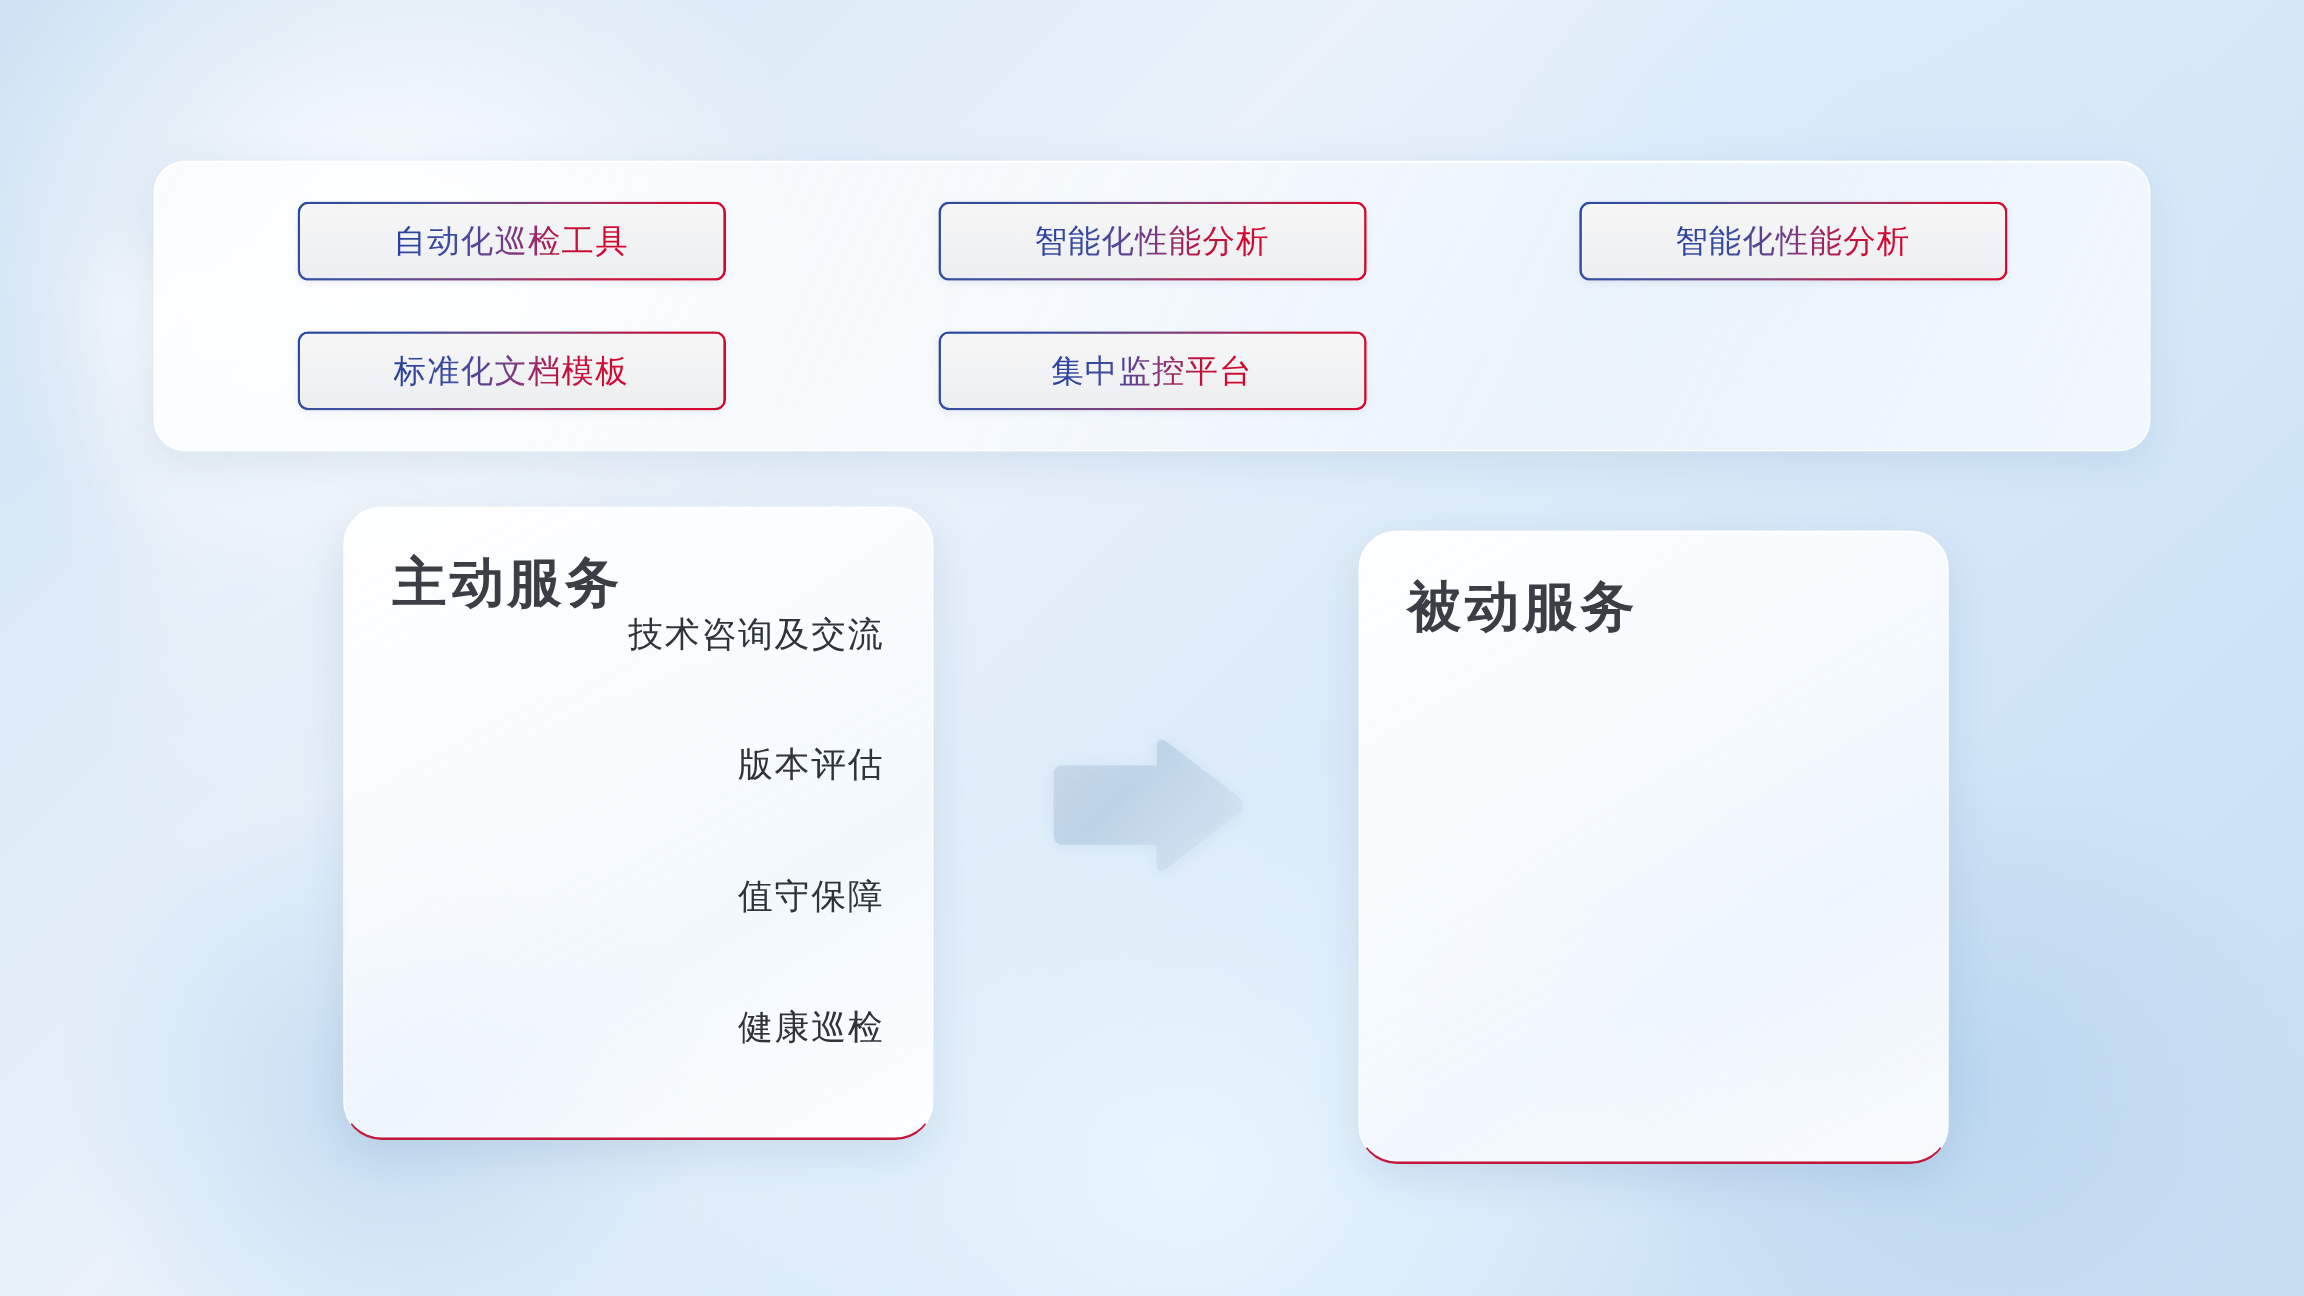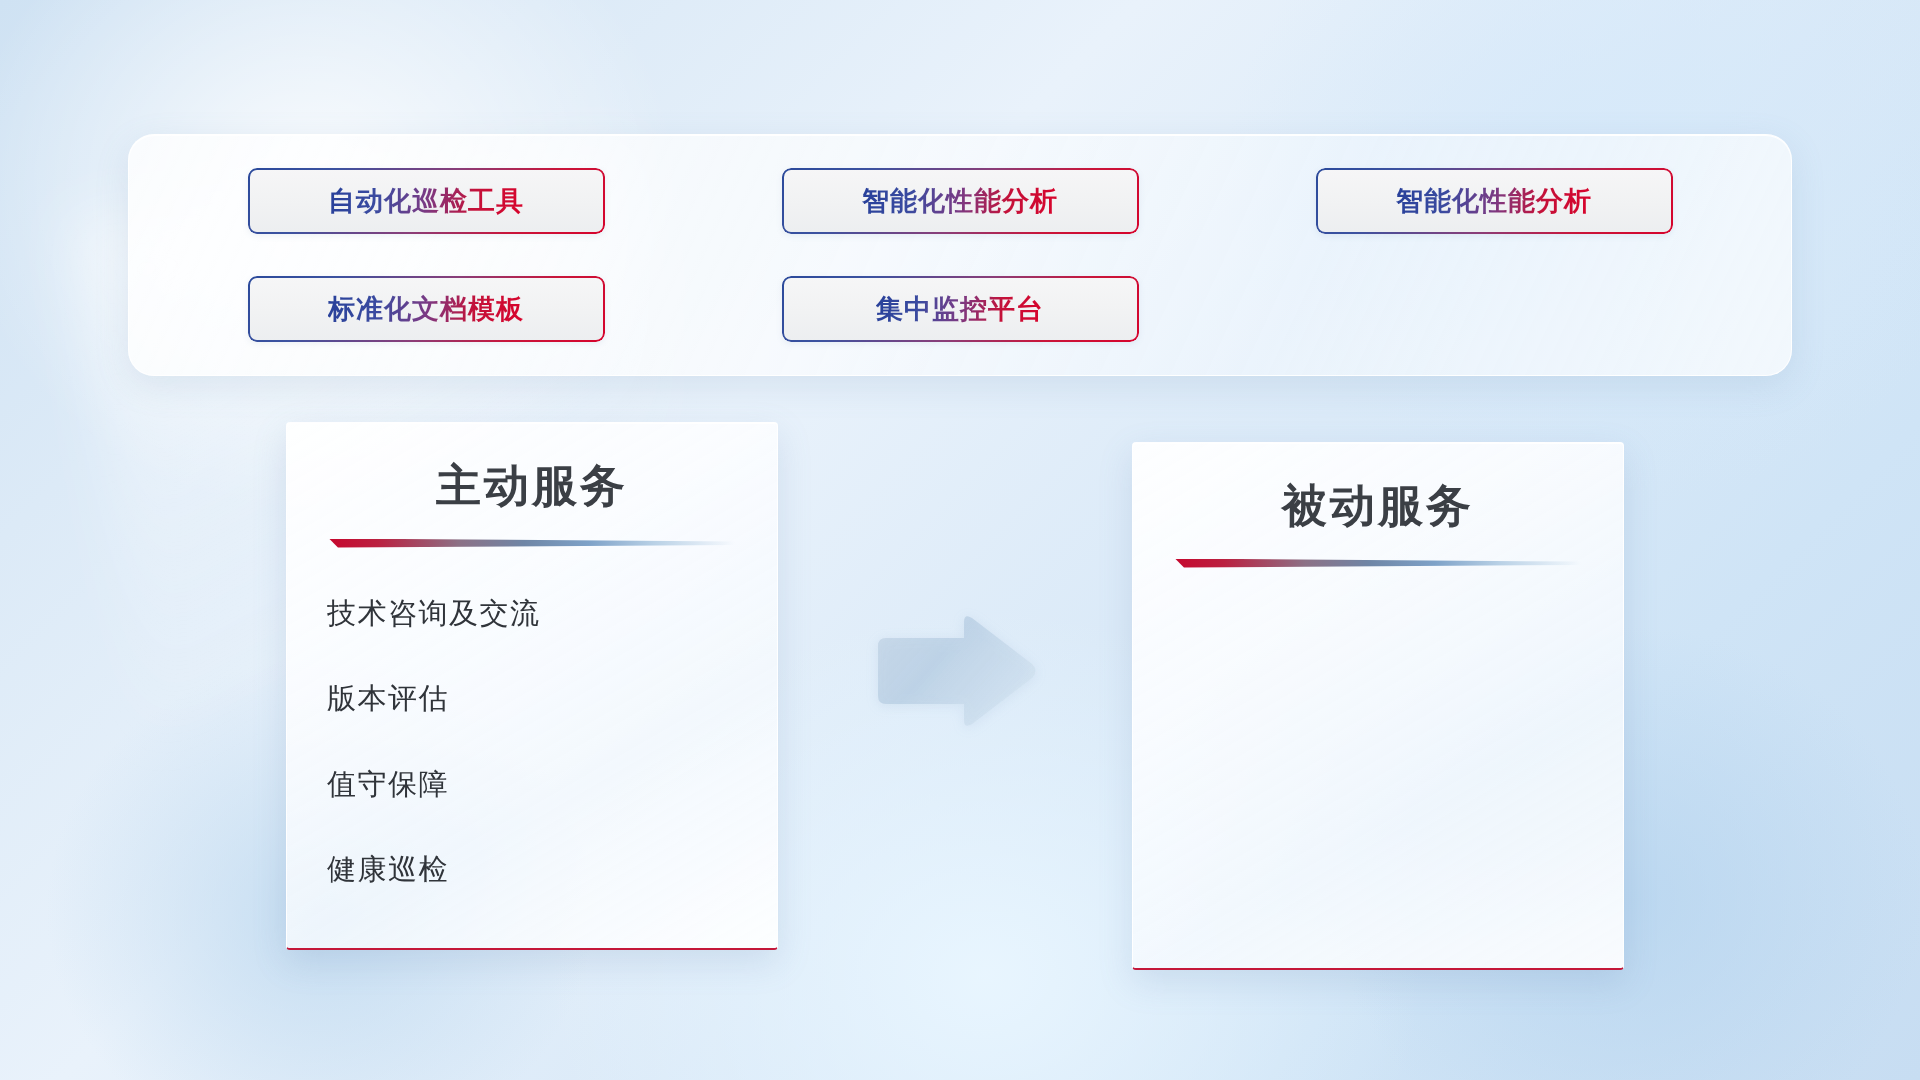--- a/index.html
+++ b/index.html
@@ -95,41 +95,41 @@
     -webkit-mask: linear-gradient(#000 0 0) content-box, linear-gradient(#000 0 0);
     -webkit-mask-composite: xor;
     mask: linear-gradient(#000 0 0) content-box, linear-gradient(#000 0 0);
     mask-composite: exclude;
     pointer-events: none;
   }
   .tool-chip .chip-label {
     position: relative;
     font-size: 27px;
     letter-spacing: 1px;
-    font-weight: 700;
+    font-weight: 400;
     background: linear-gradient(100deg, #27409a 0%, #3b4ba0 26%, #7a3a84 50%, #c41139 74%, #d9032b 100%);
     -webkit-background-clip: text;
     background-clip: text;
     color: transparent;
     white-space: nowrap;
   }
 
   
   .service-card {
     position: absolute;
     width: 492px;
     height: 528px;
-    border-radius: 4px;
+    border-radius: 32px;
     background: linear-gradient(150deg, rgba(255,255,255,0.94) 0%, rgba(252,253,255,0.88) 35%, rgba(246,250,254,0.82) 66%, rgba(255,255,255,0.90) 100%);
     border: 1px solid rgba(255,255,255,0.9);
     border-bottom: 2px solid #c41739;
     box-shadow: 0 12px 34px rgba(99,135,175,0.18), inset 0 1px 0 rgba(255,255,255,0.95);
     padding: 34px 40px 30px 40px;
     display: flex;
-    flex-direction: column;
+    flex-direction: row;
   }
   #card-proactive { left: 286px; top: 422px; }
   #card-reactive  { left: 1132px; top: 442px; }
 
   .card-title {
     text-align: center;
     font-size: 45px;
     font-weight: 700;
     color: #3b3f45;
     letter-spacing: 3px;
@@ -148,21 +148,21 @@
     height: 9px;
     background: linear-gradient(90deg, #c6082e 0%, #bb2040 12%, #8c7186 32%, #6f86a6 48%, #7ea2c8 64%, #b9d1e6 80%, rgba(216,231,243,0) 100%);
     clip-path: polygon(0 0, 100% 34%, 100% 72%, 2.2% 100%);
   }
 
   .card-list {
     flex: 1;
     display: flex;
     flex-direction: column;
     justify-content: space-around;
-    align-items: flex-start;
+    align-items: flex-end;
     padding: 18px 0 6px 0;
   }
   .card-list .list-item {
     font-size: 29px;
     color: #30343a;
     letter-spacing: 1.5px;
     text-align: center;
     line-height: 1.2;
     white-space: nowrap;
   }

